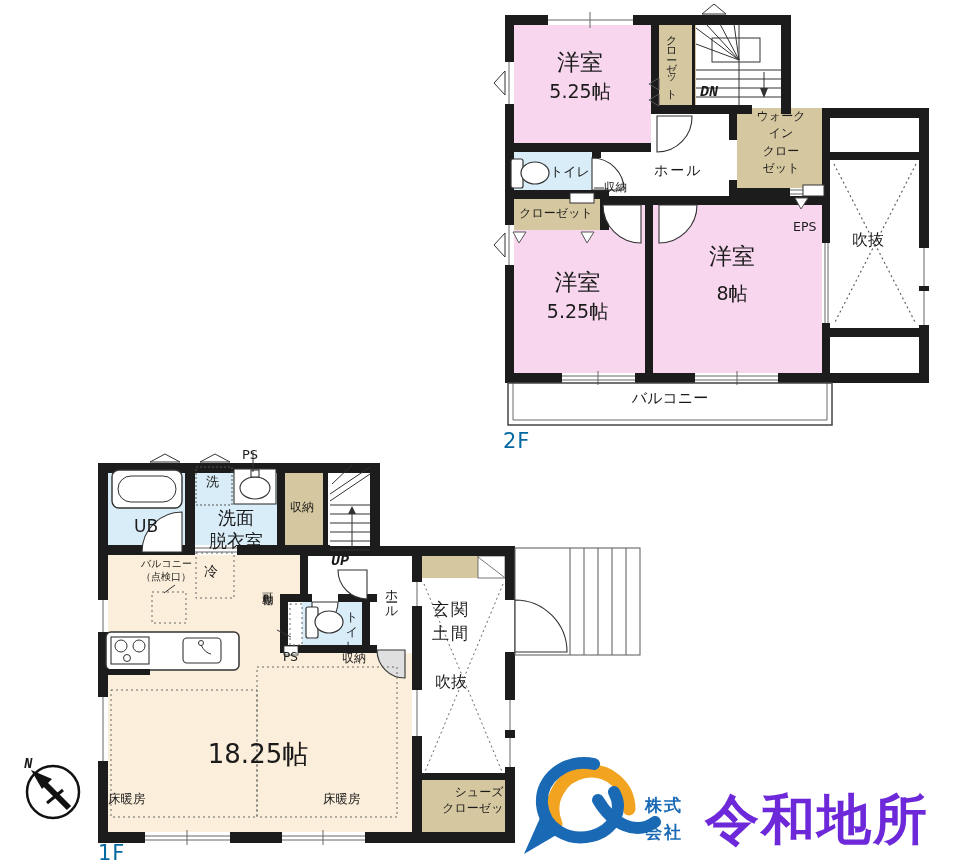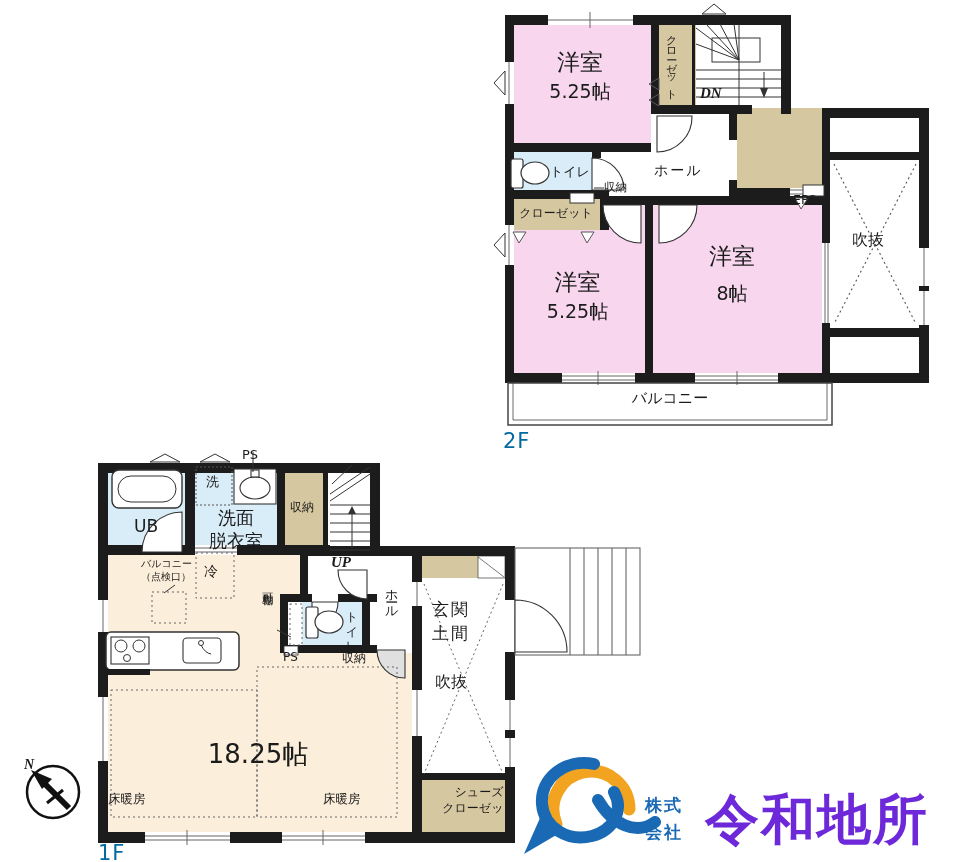--- a/index.html
+++ b/index.html
@@ -2,21 +2,21 @@
 <html><head>
 <meta charset="utf-8">
 <style>
   html,body{margin:0;padding:0;background:#fff;}
   #canvas{position:relative;width:953px;height:862px;background:#fff;overflow:hidden;
           font-family:"DejaVu Sans",sans-serif;}
   #plansvg{position:absolute;left:0;top:0;}
   .lbl{position:absolute;color:#1b1b1b;white-space:pre-line;line-height:1.25;z-index:5;}
   .ctr{text-align:center;}
   .vert{writing-mode:vertical-rl;text-orientation:upright;letter-spacing:1px;}
-  .ital{font-family:Liberation Serif, serif;font-style:italic;font-weight:bold;}
+  .ital{font-family:Liberation Mono, monospace;font-style:italic;font-weight:bold;}
   .floorlbl{color:#0369a1;font-size:21px;letter-spacing:1px;}
   .logo-prefix{color:#1a69b4;font-weight:bold;font-size:17px;line-height:1.6;letter-spacing:2px;}
   .logo-name{color:#6d28d9;font-weight:bold;font-size:54px;letter-spacing:2px;}
 </style>
 </head>
 <body>
 
 <div id="canvas">
 
 <svg id="plansvg" width="953" height="862" viewBox="0 0 953 862">
@@ -294,21 +294,25 @@
   </g>
 </svg>
 
 <div class="lbl ctr" style="left:520px;top:48px;width:120px;font-size:23px;">洋室</div>
 <div class="lbl ctr" style="left:520px;top:80px;width:120px;font-size:19px;">5.25帖</div>
 <div class="lbl vert" style="left:664px;top:27px;font-size:11px;">クローゼット</div>
 <div class="lbl ital" style="left:700px;top:84px;font-size:15px;">DN</div>
 <div class="lbl" style="left:550px;top:164px;font-size:13px;">トイレ</div>
 <div class="lbl" style="left:654px;top:162px;font-size:14px;letter-spacing:2px;">ホール</div>
 <div class="lbl" style="left:604px;top:180px;font-size:11.5px;">収納</div>
-<div class="lbl" style="left:793px;top:192px;font-size:12.5px;text-align:right;">EPS</div>
+<div class="lbl ctr" style="left:735px;top:108px;width:92px;font-size:12px;line-height:1.45;">ウォーク
+イン
+クロー
+ゼット</div>
+<div class="lbl" style="left:793px;top:219px;font-size:12.5px;text-align:right;">EPS</div>
 <div class="lbl ctr" style="left:512px;top:206px;width:88px;font-size:12px;">クローゼット</div>
 <div class="lbl ctr" style="left:515px;top:268px;width:125px;font-size:23px;">洋室</div>
 <div class="lbl ctr" style="left:515px;top:300px;width:125px;font-size:19px;">5.25帖</div>
 <div class="lbl ctr" style="left:672px;top:242px;width:120px;font-size:23px;">洋室</div>
 <div class="lbl ctr" style="left:672px;top:282px;width:120px;font-size:19px;text-align:center;">8帖</div>
 <div class="lbl" style="left:852px;top:230px;font-size:16px;">吹抜</div>
 <div class="lbl ctr" style="left:600px;top:389px;width:140px;font-size:15px;">バルコニー</div>
 <div class="lbl floorlbl" style="left:503px;top:428px;">2F</div>
 
 <div class="lbl ctr" style="left:116px;top:516px;width:60px;font-size:17px;">UB</div>

